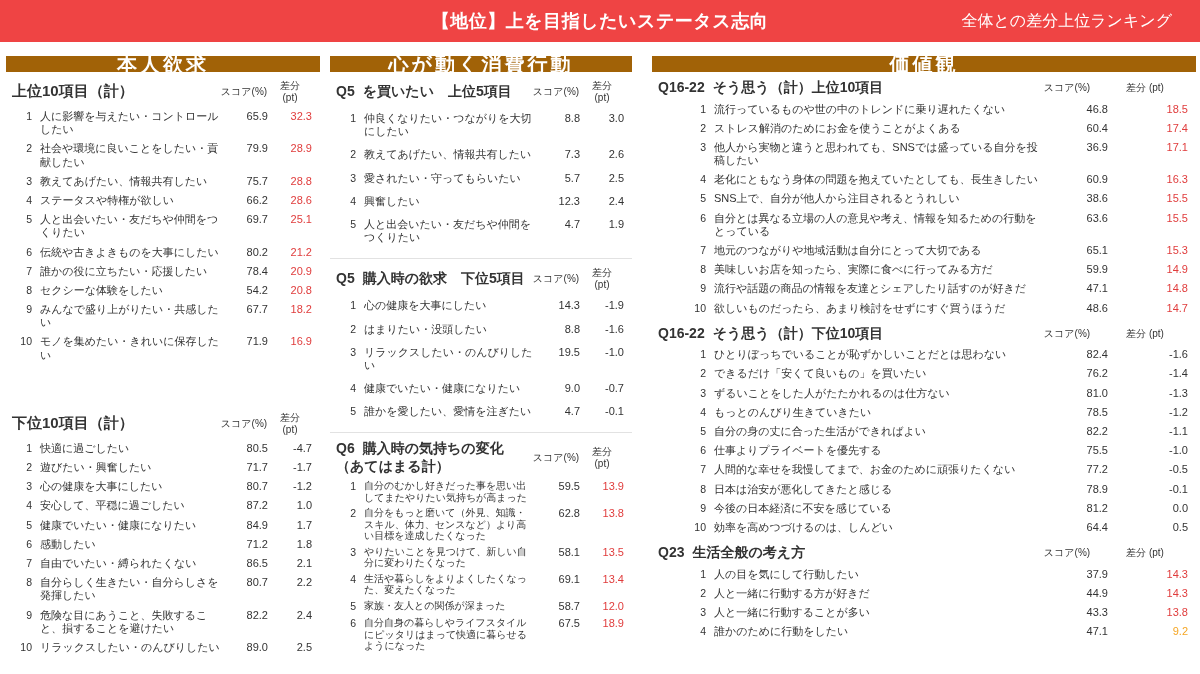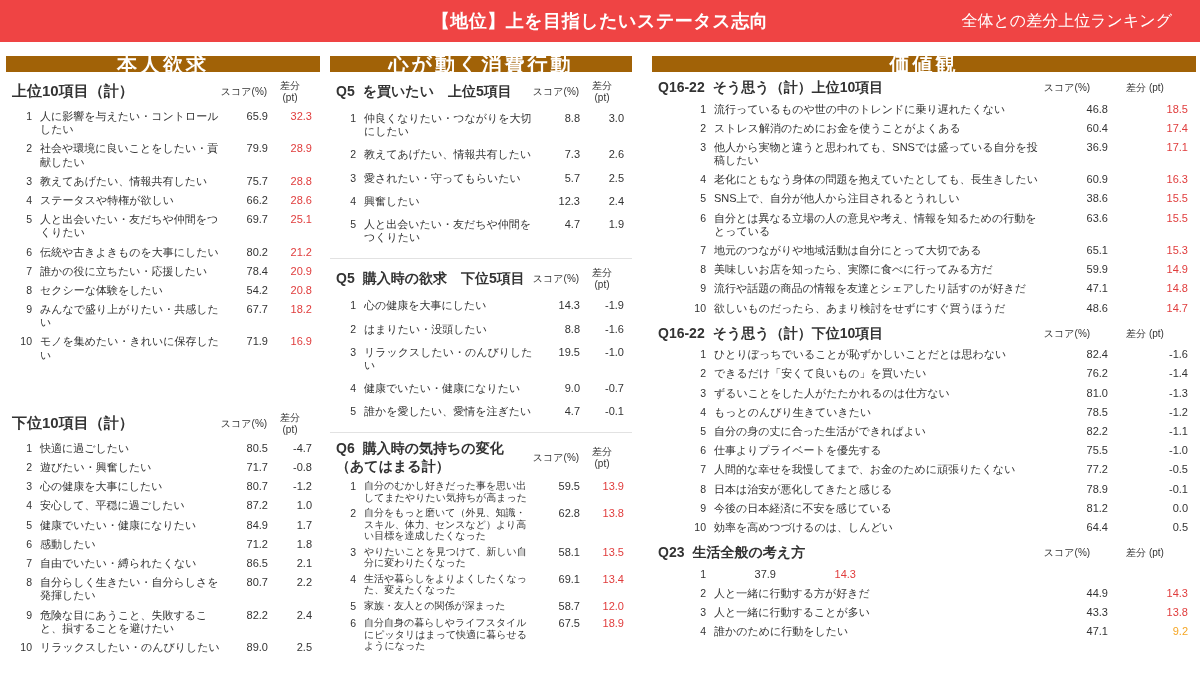--- a/index.html
+++ b/index.html
@@ -150,21 +150,21 @@
         <div class="row">
           <span class="rank">1</span>
           <span class="label">快適に過ごしたい</span>
           <span class="score">80.5</span>
           <span class="diff lvl-base">-4.7</span>
         </div>
         <div class="row">
           <span class="rank">2</span>
           <span class="label">遊びたい・興奮したい</span>
           <span class="score">71.7</span>
-          <span class="diff lvl-base">-0.8</span>
+          <span class="diff lvl-base">-1.7</span>
         </div>
         <div class="row">
           <span class="rank">3</span>
           <span class="label">心の健康を大事にしたい</span>
           <span class="score">80.7</span>
           <span class="diff lvl-base">-1.2</span>
         </div>
         <div class="row">
           <span class="rank">4</span>
           <span class="label">安心して、平穏に過ごしたい</span>
@@ -470,20 +470,21 @@
         </div>
       </div>
       <div class="sec sec-i2">
         <div class="sec-head">
           <div class="sec-ttl"><span class="sec-q">Q23</span><span>生活全般の考え方</span></div>
           <div class="hdr-score">スコア(%)</div>
           <div class="hdr-diff">差分  (pt)</div>
         </div>
         <div class="row">
           <span class="rank">1</span>
+          <span class="label">人の目を気にして行動したい</span>
           <span class="score">37.9</span>
           <span class="diff lvl-high">14.3</span>
         </div>
         <div class="row">
           <span class="rank">2</span>
           <span class="label">人と一緒に行動する方が好きだ</span>
           <span class="score">44.9</span>
           <span class="diff lvl-high">14.3</span>
         </div>
         <div class="row">

